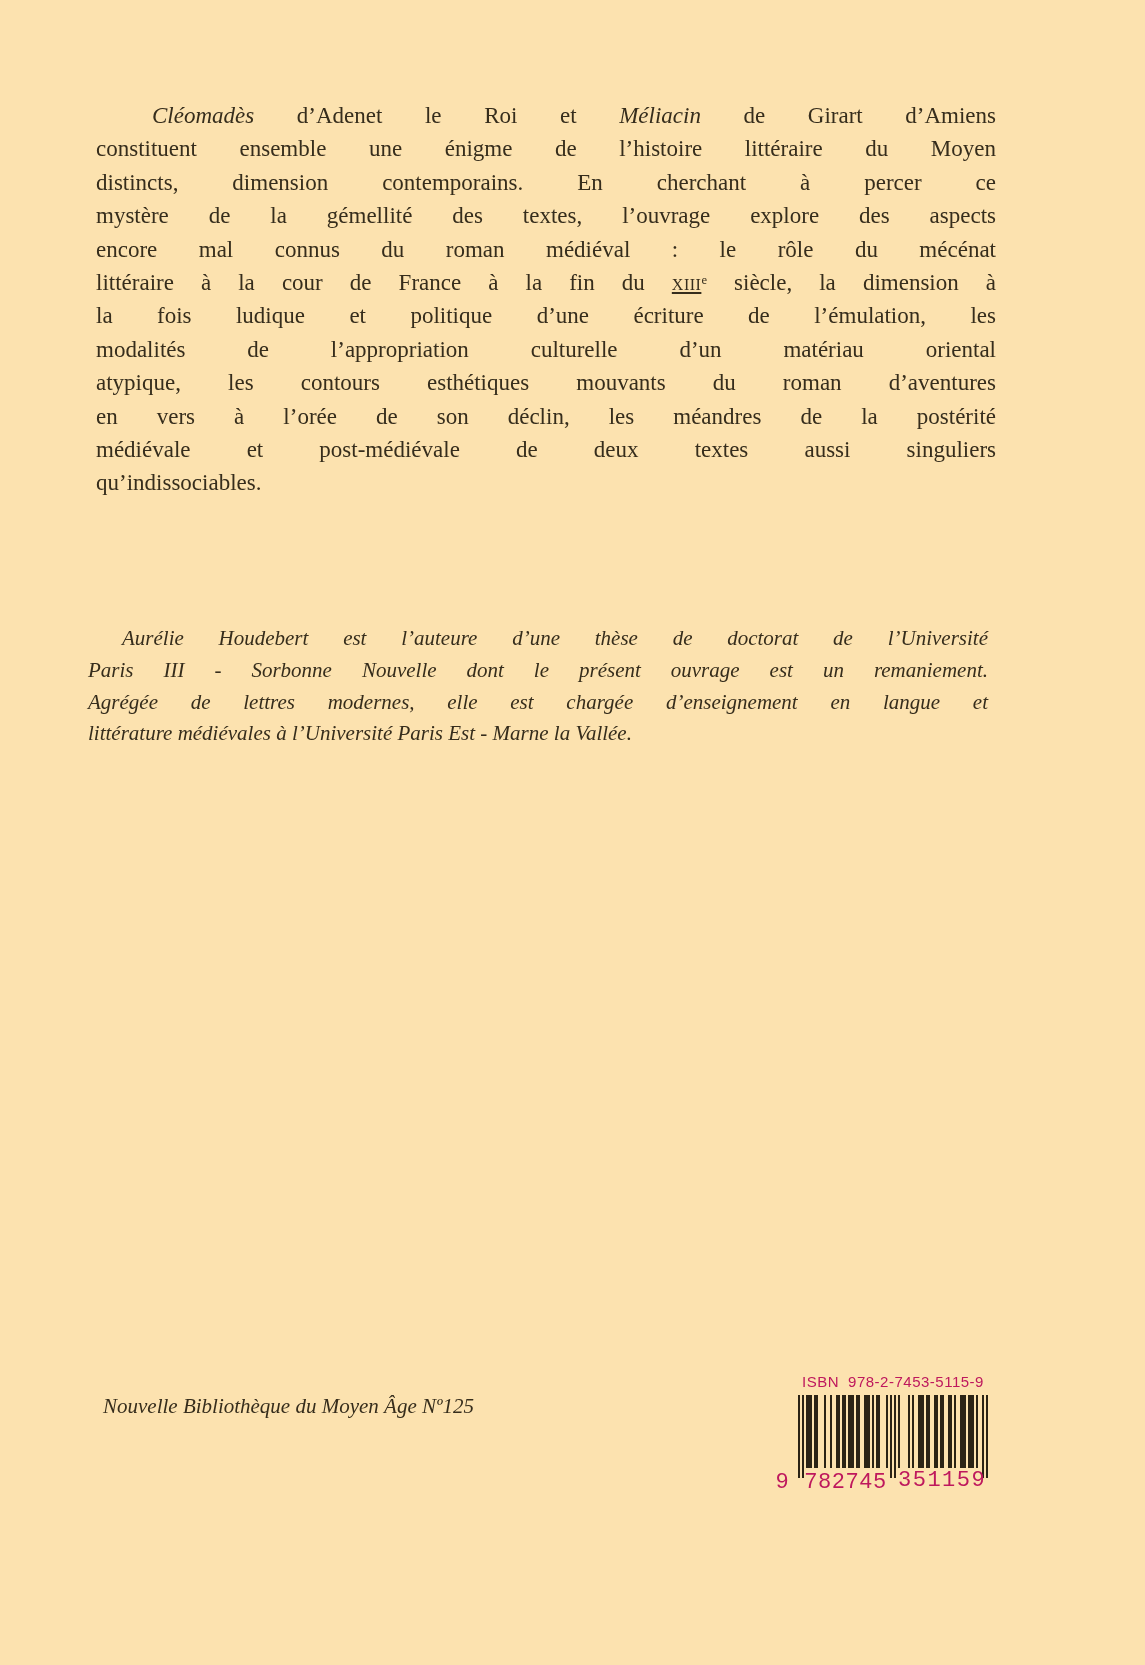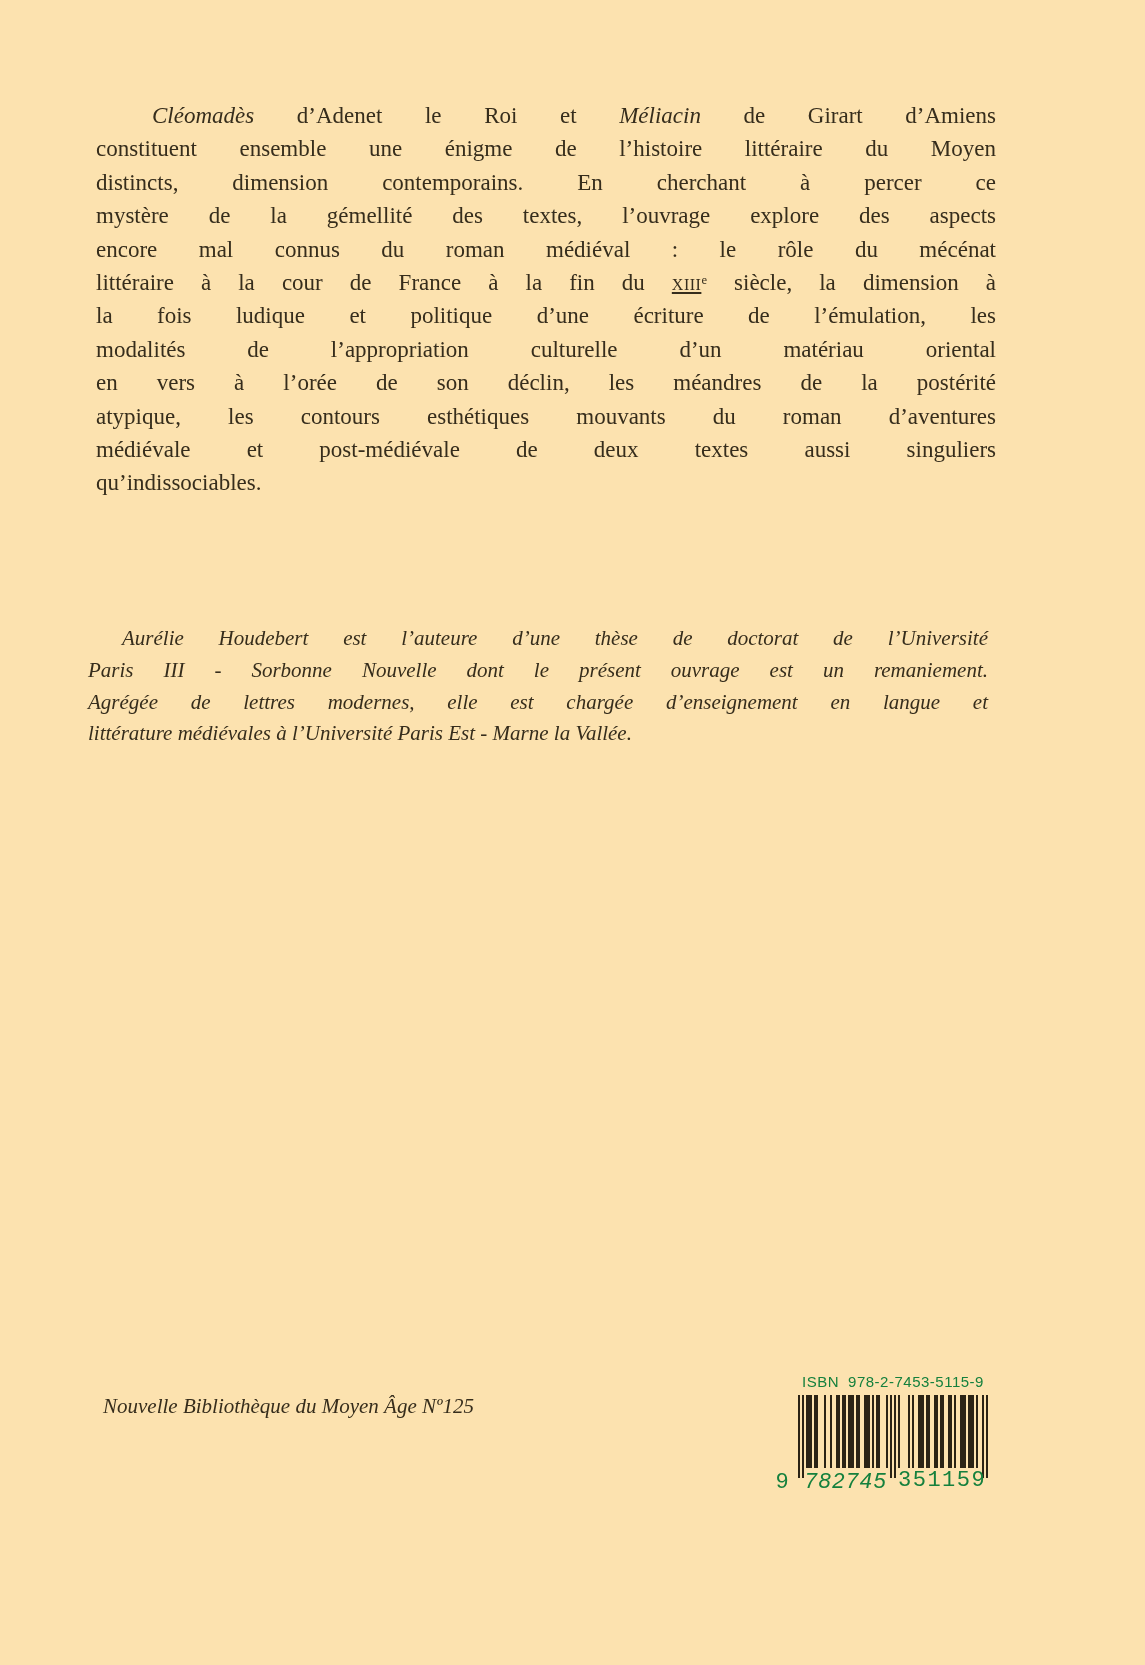--- a/index.html
+++ b/index.html
@@ -38,54 +38,54 @@
   
   .series {
     position:absolute; left:103px; top:1392px;
     font-style:italic; font-size:21px; line-height:28px;
     white-space:nowrap;
   }
 
   
   .barcode-block {
     position:absolute; left:775px; top:1373px; width:222px; height:122px;
-    color:#15803d;
+    color:#be185d;
     font-family:"Liberation Sans", sans-serif;
   }
   .isbn-line {
     margin-left:23px; width:190px;
     text-align:center; white-space:nowrap;
     font-size:15px; letter-spacing:0.5px; line-height:18px;
   }
   .isbn-line .isbn-label { margin-right:9px; }
   .bars { display:block; margin:4px 0 0 23px; }
   .digits {
     position:absolute; top:97px; left:0; width:222px; height:22px;
     font-size:22px; line-height:22px;
   }
   .digit-lead  { position:absolute; left:1px;   top:0; }
-  .digit-left  { position:absolute; left:29px;  top:0; width:84px; text-align:center; letter-spacing:1.5px;font-style:italic; }
+  .digit-left  { position:absolute; left:29px;  top:0; width:84px; text-align:center; letter-spacing:1.5px; }
   .digit-right { position:absolute; left:123px; top:0; width:84px; text-align:center; letter-spacing:1.5px;font-family:Liberation Mono, monospace; }
 </style>
 </head>
 <body style="background: rgb(252, 226, 175); color: rgb(54, 45, 28);">
 
 <div id="page">
 
   <div class="blurb">
     <div class="line indent"><span class="italic">Cléomadès</span><span> d’Adenet le Roi et </span><span class="italic">Méliacin</span><span> de Girart d’Amiens</span></div>
     <div class="line">constituent ensemble une énigme de l’histoire littéraire du Moyen</div>
     <div class="line">distincts, dimension contemporains. En cherchant à percer ce</div>
     <div class="line">mystère de la gémellité des textes, l’ouvrage explore des aspects</div>
     <div class="line">encore mal connus du roman médiéval : le rôle du mécénat</div>
     <div class="line"><span>littéraire à la cour de France à la fin du </span><span class="sc">xiii</span><span class="supe">e</span><span> siècle, la dimension à</span></div>
     <div class="line">la fois ludique et politique d’une écriture de l’émulation, les</div>
     <div class="line">modalités de l’appropriation culturelle d’un matériau oriental</div>
+    <div class="line">atypique, les contours esthétiques mouvants du roman d’aventures</div>
     <div class="line">en vers à l’orée de son déclin, les méandres de la postérité</div>
-    <div class="line">atypique, les contours esthétiques mouvants du roman d’aventures</div>
     <div class="line">médiévale et post-médiévale de deux textes aussi singuliers</div>
     <div class="line last">qu’indissociables.</div>
   </div>
 
   <div class="bio">
     <div class="line indent">Aurélie Houdebert est l’auteure d’une thèse de doctorat de l’Université</div>
     <div class="line">Paris III - Sorbonne Nouvelle dont le présent ouvrage est un remaniement.</div>
     <div class="line">Agrégée de lettres modernes, elle est chargée d’enseignement en langue et</div>
     <div class="line last">littérature médiévales à l’Université Paris Est - Marne la Vallée.</div>
   </div>

